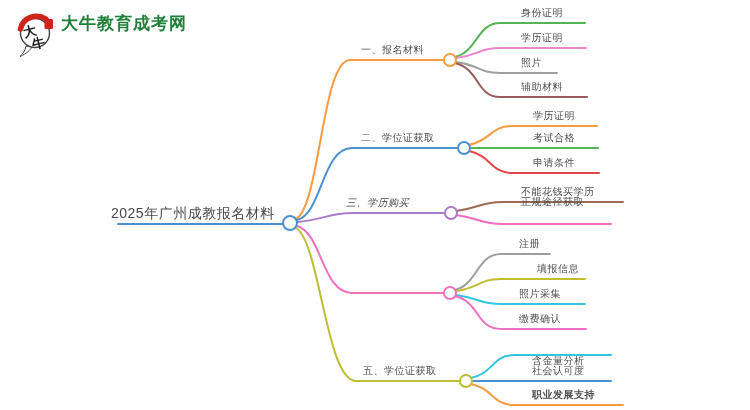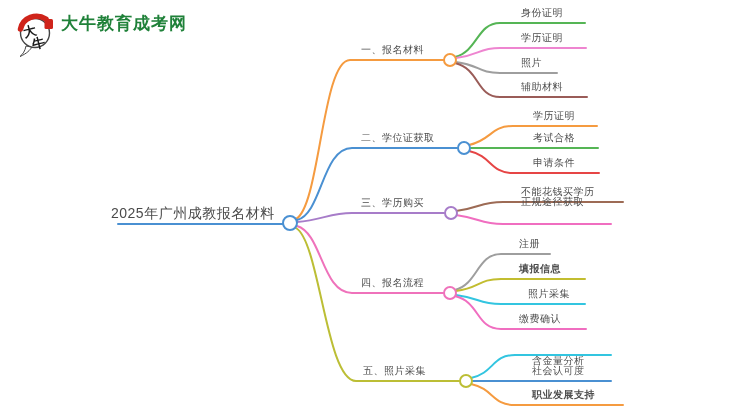--- a/index.html
+++ b/index.html
@@ -73,38 +73,37 @@
     </svg>
     <div class="logo-text">
       <div class="logo-title">大牛教育成考网</div>
     </div>
   </div>
 
   <div class="lbl root" style="left:111px;top:204px;">2025年广州成教报名材料</div>
 
   <div class="lbl" style="left:361px;top:41px;">一、报名材料</div>
   <div class="lbl" style="left:361px;top:129px;">二、学位证获取</div>
-  <div class="lbl" style="left:361px;top:194px;">三、学历购买</div>
-  <div class="lbl" style="left:361px;top:274px;">四、报名流程</div>
-  <div class="lbl" style="left:363px;top:362px;">五、照片采集</div>
+  <div class="lbl" style="left:346px;top:194px;font-style:italic;">三、学历购买</div>
+  <div class="lbl" style="left:363px;top:362px;">五、学位证获取</div>
 
   <div class="lbl" style="left:521px;top:4px;">身份证明</div>
   <div class="lbl" style="left:521px;top:29px;text-align:right;">学历证明</div>
   <div class="lbl" style="left:521px;top:54px;">照片</div>
   <div class="lbl" style="left:521px;top:78px;">辅助材料</div>
 
   <div class="lbl" style="left:533px;top:107px;">学历证明</div>
   <div class="lbl" style="left:533px;top:129px;">考试合格</div>
   <div class="lbl" style="left:533px;top:154px;">申请条件</div>
 
   <div class="lbl" style="left:521px;top:183px;">不能花钱买学历</div>
   <div class="lbl" style="left:521px;top:193px;">正规途径获取</div>
 
   <div class="lbl" style="left:519px;top:235px;">注册</div>
-  <div class="lbl" style="left:519px;top:260px;font-weight:bold;">填报信息</div>
-  <div class="lbl" style="left:519px;top:285px;margin-left:9px;">照片采集</div>
+  <div class="lbl" style="left:537px;top:260px;">填报信息</div>
+  <div class="lbl" style="left:519px;top:285px;">照片采集</div>
   <div class="lbl" style="left:519px;top:310px;">缴费确认</div>
 
   <div class="lbl" style="left:532px;top:352px;">含金量分析</div>
   <div class="lbl" style="left:532px;top:362px;">社会认可度</div>
   <div class="lbl" style="left:532px;top:386px;font-weight:bold;">职业发展支持</div>
 
 </div>
 
 </body></html>

